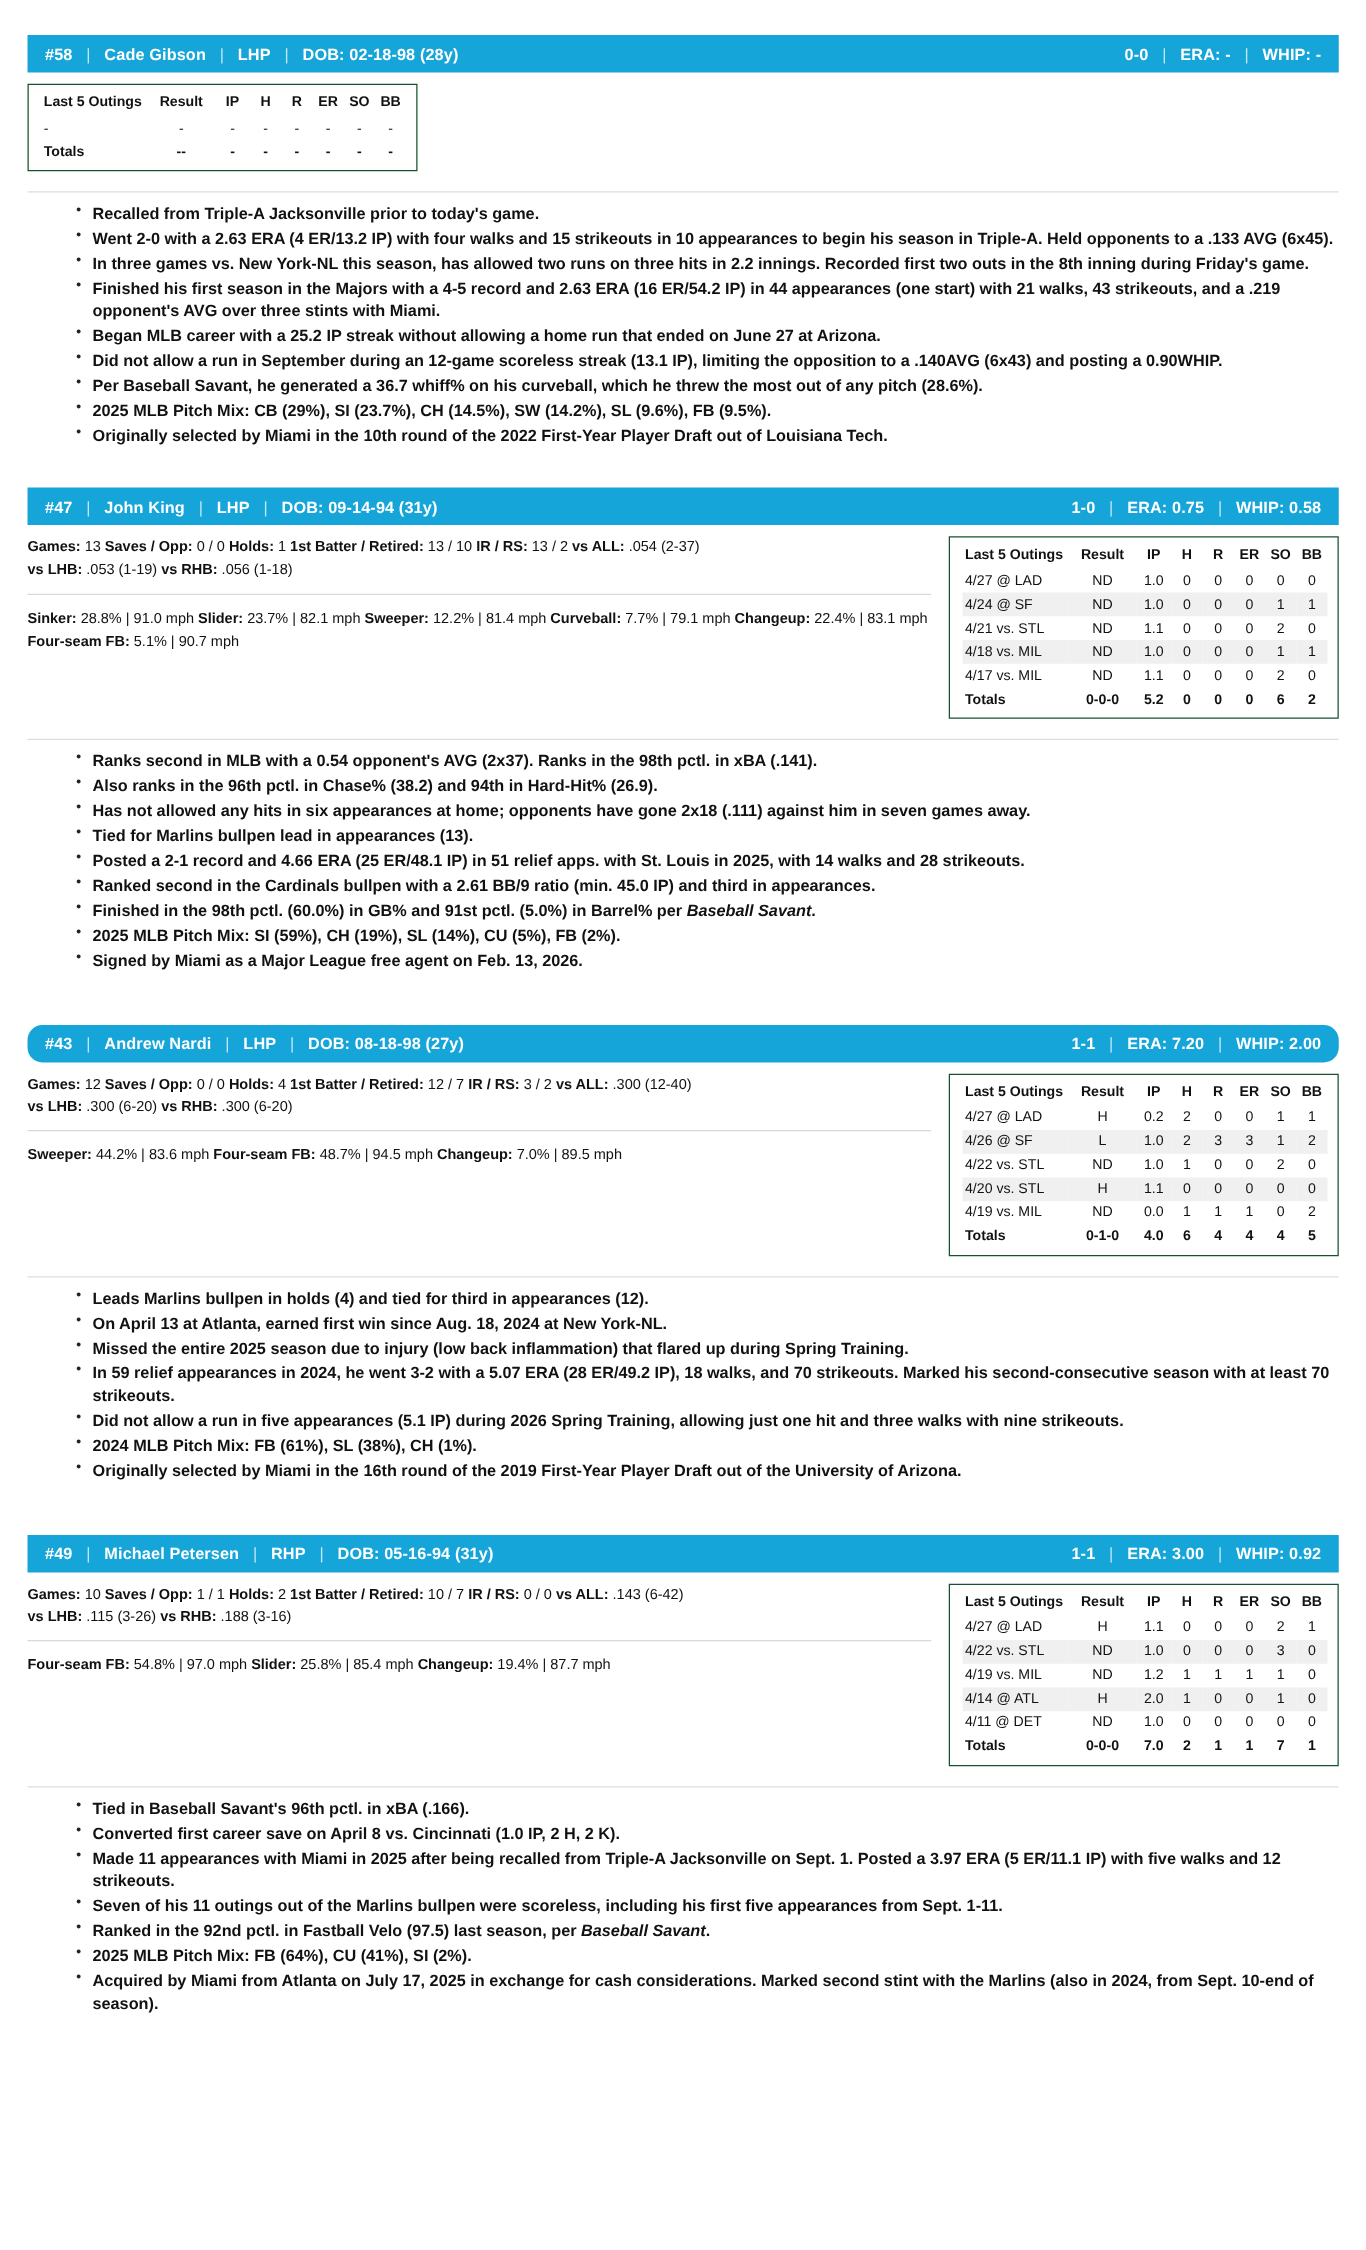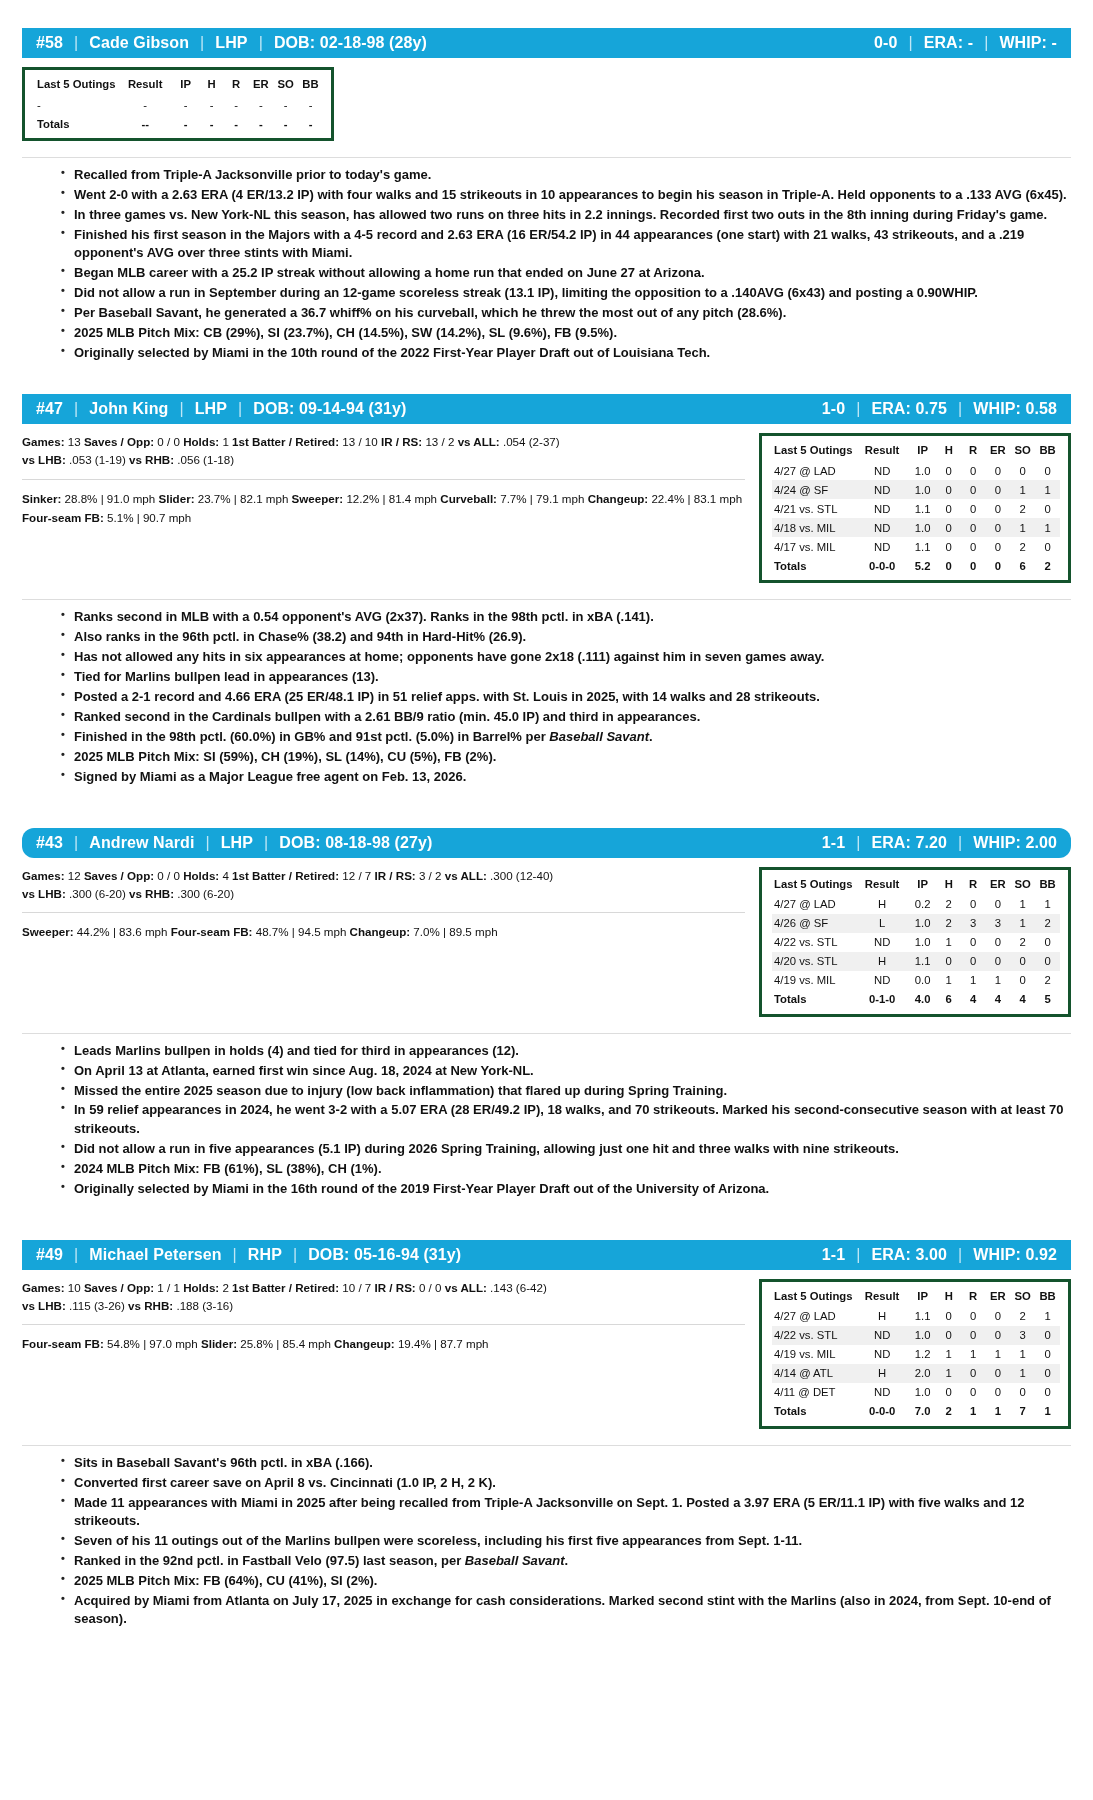--- a/index.html
+++ b/index.html
@@ -23,21 +23,21 @@
 
   
   .player-bar {
     background: #16a5d9;
     color: #ffffff;
     height: 30px;
     display: flex;
     align-items: center;
     justify-content: space-between;
     padding: 0 14px;
-    font-size: 16px;
+    font-size: 13px;
     font-weight: bold;
     letter-spacing: .1px;
   }
   .bar-left, .bar-right { display: flex; align-items: center; }
   .bar-left > span, .bar-right > span { white-space: nowrap; }
   .sep {
     display: inline-block;
     margin: 0 11px;
     color: #bfe7f6;
     font-weight: normal;
@@ -67,21 +67,21 @@
 
   .pitchline {
     font-size: 11.6px;
     line-height: 1.7;
     color: #111;
   }
   .pitchline b { font-weight: bold; }
 
   
   .outings {
-    border: 3px solid #14532d;
+    border: 1px solid #14532d;
     background: #fff;
     padding: 4px 8px 5px 10px;
   }
   table.outings-tbl {
     width: 100%;
     border-collapse: collapse;
     font-size: 11.3px;
   }
   table.outings-tbl th {
     font-weight: bold;
@@ -564,21 +564,21 @@
                     <td class="col-n">7</td>
                     <td class="col-n">1</td>
                   </tr>
                 </tbody>
               </table>
             </div>
           </div>
         </div>
         <hr class="notes-sep">
         <ul class="notes">
-          <li>Sits in Baseball Savant's 96th pctl. in xBA (.166).</li>
+          <li>Tied in Baseball Savant's 96th pctl. in xBA (.166).</li>
           <li>Converted first career save on April 8 vs. Cincinnati (1.0 IP, 2 H, 2 K).</li>
           <li>Made 11 appearances with Miami in 2025 after being recalled from Triple-A Jacksonville on Sept. 1. Posted a 3.97 ERA (5 ER/11.1 IP) with five walks and 12 strikeouts.</li>
           <li>Seven of his 11 outings out of the Marlins bullpen were scoreless, including his first five appearances from Sept. 1-11.</li>
           <li>Ranked in the 92nd pctl. in Fastball Velo (97.5) last season, per <i>Baseball Savant</i>.</li>
           <li>2025 MLB Pitch Mix: FB (64%), CU (41%), SI (2%).</li>
           <li>Acquired by Miami from Atlanta on July 17, 2025 in exchange for cash considerations. Marked second stint with the Marlins (also in 2024, from Sept. 10-end of season).</li>
         </ul>
       </div>
       <div class="block-gap lg"></div>
     </div>

